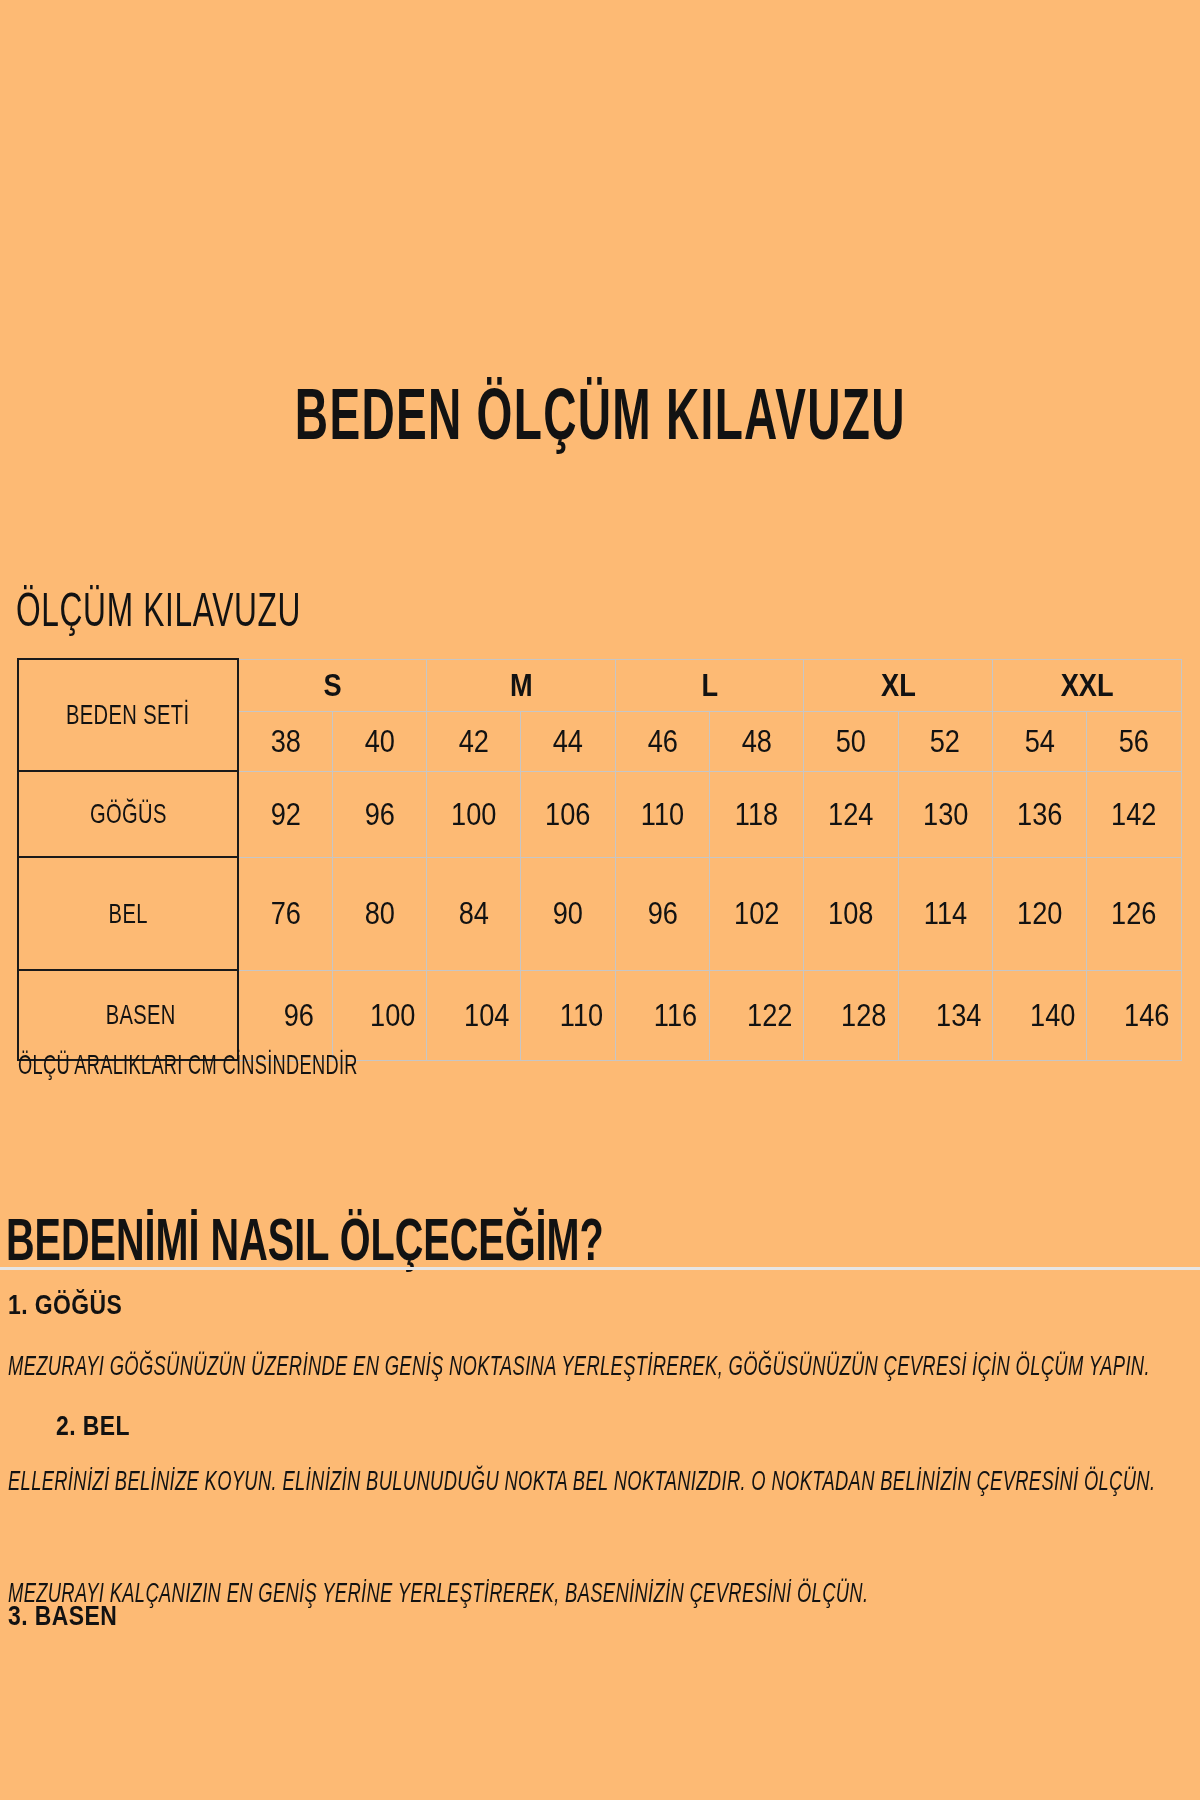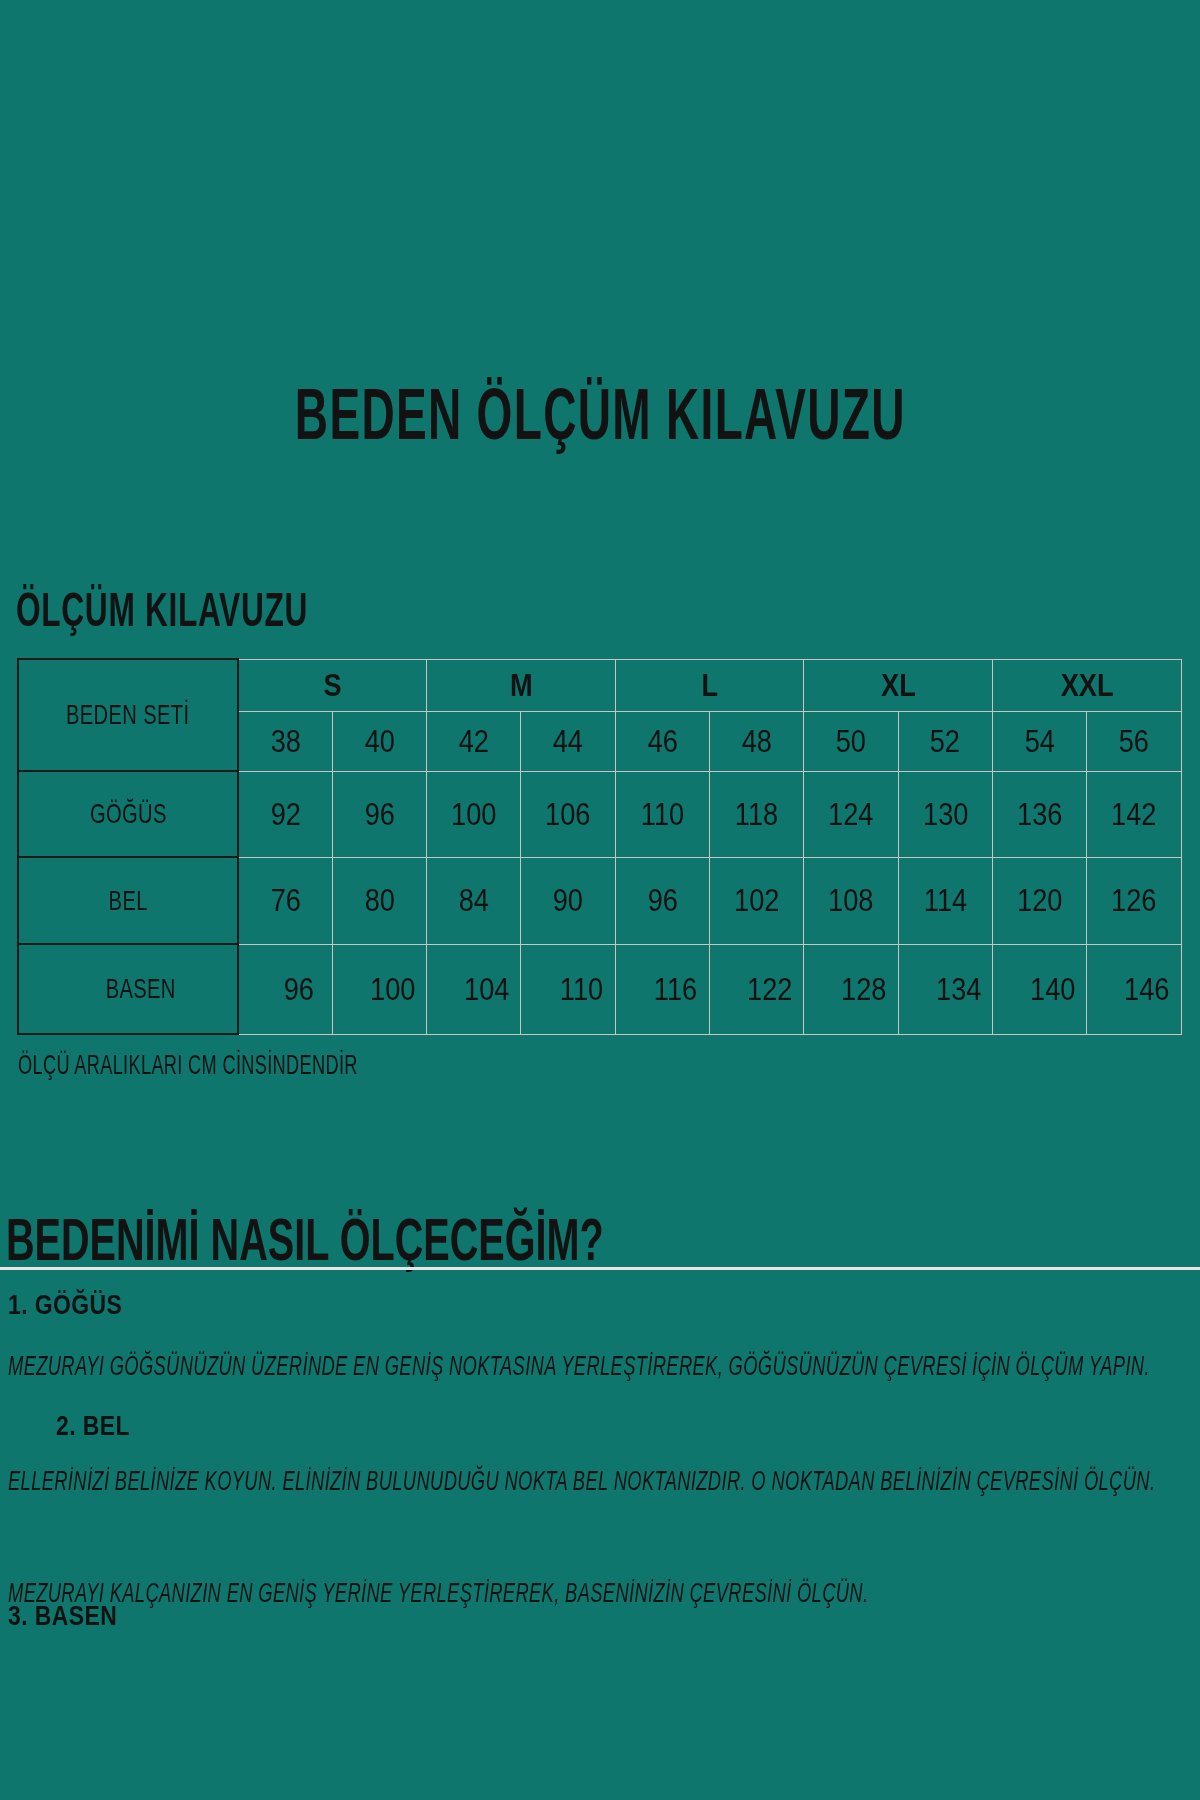--- a/index.html
+++ b/index.html
@@ -1,20 +1,20 @@
 <!DOCTYPE html>
 <html><head>
 <meta charset="utf-8">
 <style>
   * { margin:0; padding:0; box-sizing:border-box; }
   html,body { background:#ffffff; }
   .page {
     position:relative;
     width:1200px; height:1800px;
-    background:#0f766e;
+    background:#fdba74;
     overflow:hidden;
     font-family:"Liberation Sans", sans-serif;
     color:#121212;
   }
   .cond { display:inline-block; white-space:nowrap; }
   .o-left { transform-origin:0 50%; }
   .o-center { transform-origin:50% 50%; }
   .sx65 { transform:scaleX(0.65); }
   .sx66 { transform:scaleX(0.66); }
   .sx68 { transform:scaleX(0.68); }
@@ -23,36 +23,36 @@
 
   .page-title {
     position:absolute; top:378px; left:0; width:100%;
     text-align:center;
     font-size:72px; font-weight:700; letter-spacing:2px; line-height:1;
   }
   .page-title .cond { transform:scaleX(0.64); transform-origin:50% 50%; }
 
   .guide-heading {
     position:absolute; top:586px; left:16px;
-    font-size:48px; font-weight:700; line-height:1; letter-spacing:1px;
+    font-size:48px; font-weight:400; line-height:1; letter-spacing:1px;
   }
 
   
   .size-table-wrap { position:absolute; top:658px; left:17px; }
   table.size-table {
     border-collapse:collapse; table-layout:fixed;
     width:1163px;
   }
   .size-table td, .size-table th { padding:0; text-align:center; vertical-align:middle; }
   .size-table td { border:1px solid #c6c6c6; }
   .size-table td.label-cell { border:2px solid #1a1a1a; }
   .row-letters td { height:52px; }
   .row-numbers td { height:60px; }
   .row-gogus td  { height:86px; }
-  .row-bel td    { height:87px;margin-top:37px; }
+  .row-bel td    { height:113px;margin-top:37px; }
   .row-basen td  { height:90px;padding-left:26px; }
 
   .label-cell { font-size:28px; font-weight:400; letter-spacing:0.5px; }
   .letter-cell { font-size:32px; font-weight:700; }
   .num-cell, .val-cell { font-size:32px; font-weight:400; }
 
   .table-note {
     position:absolute; top:1051px; left:18px;
     font-size:28px; font-weight:400; line-height:1; letter-spacing:0.5px;
   }

